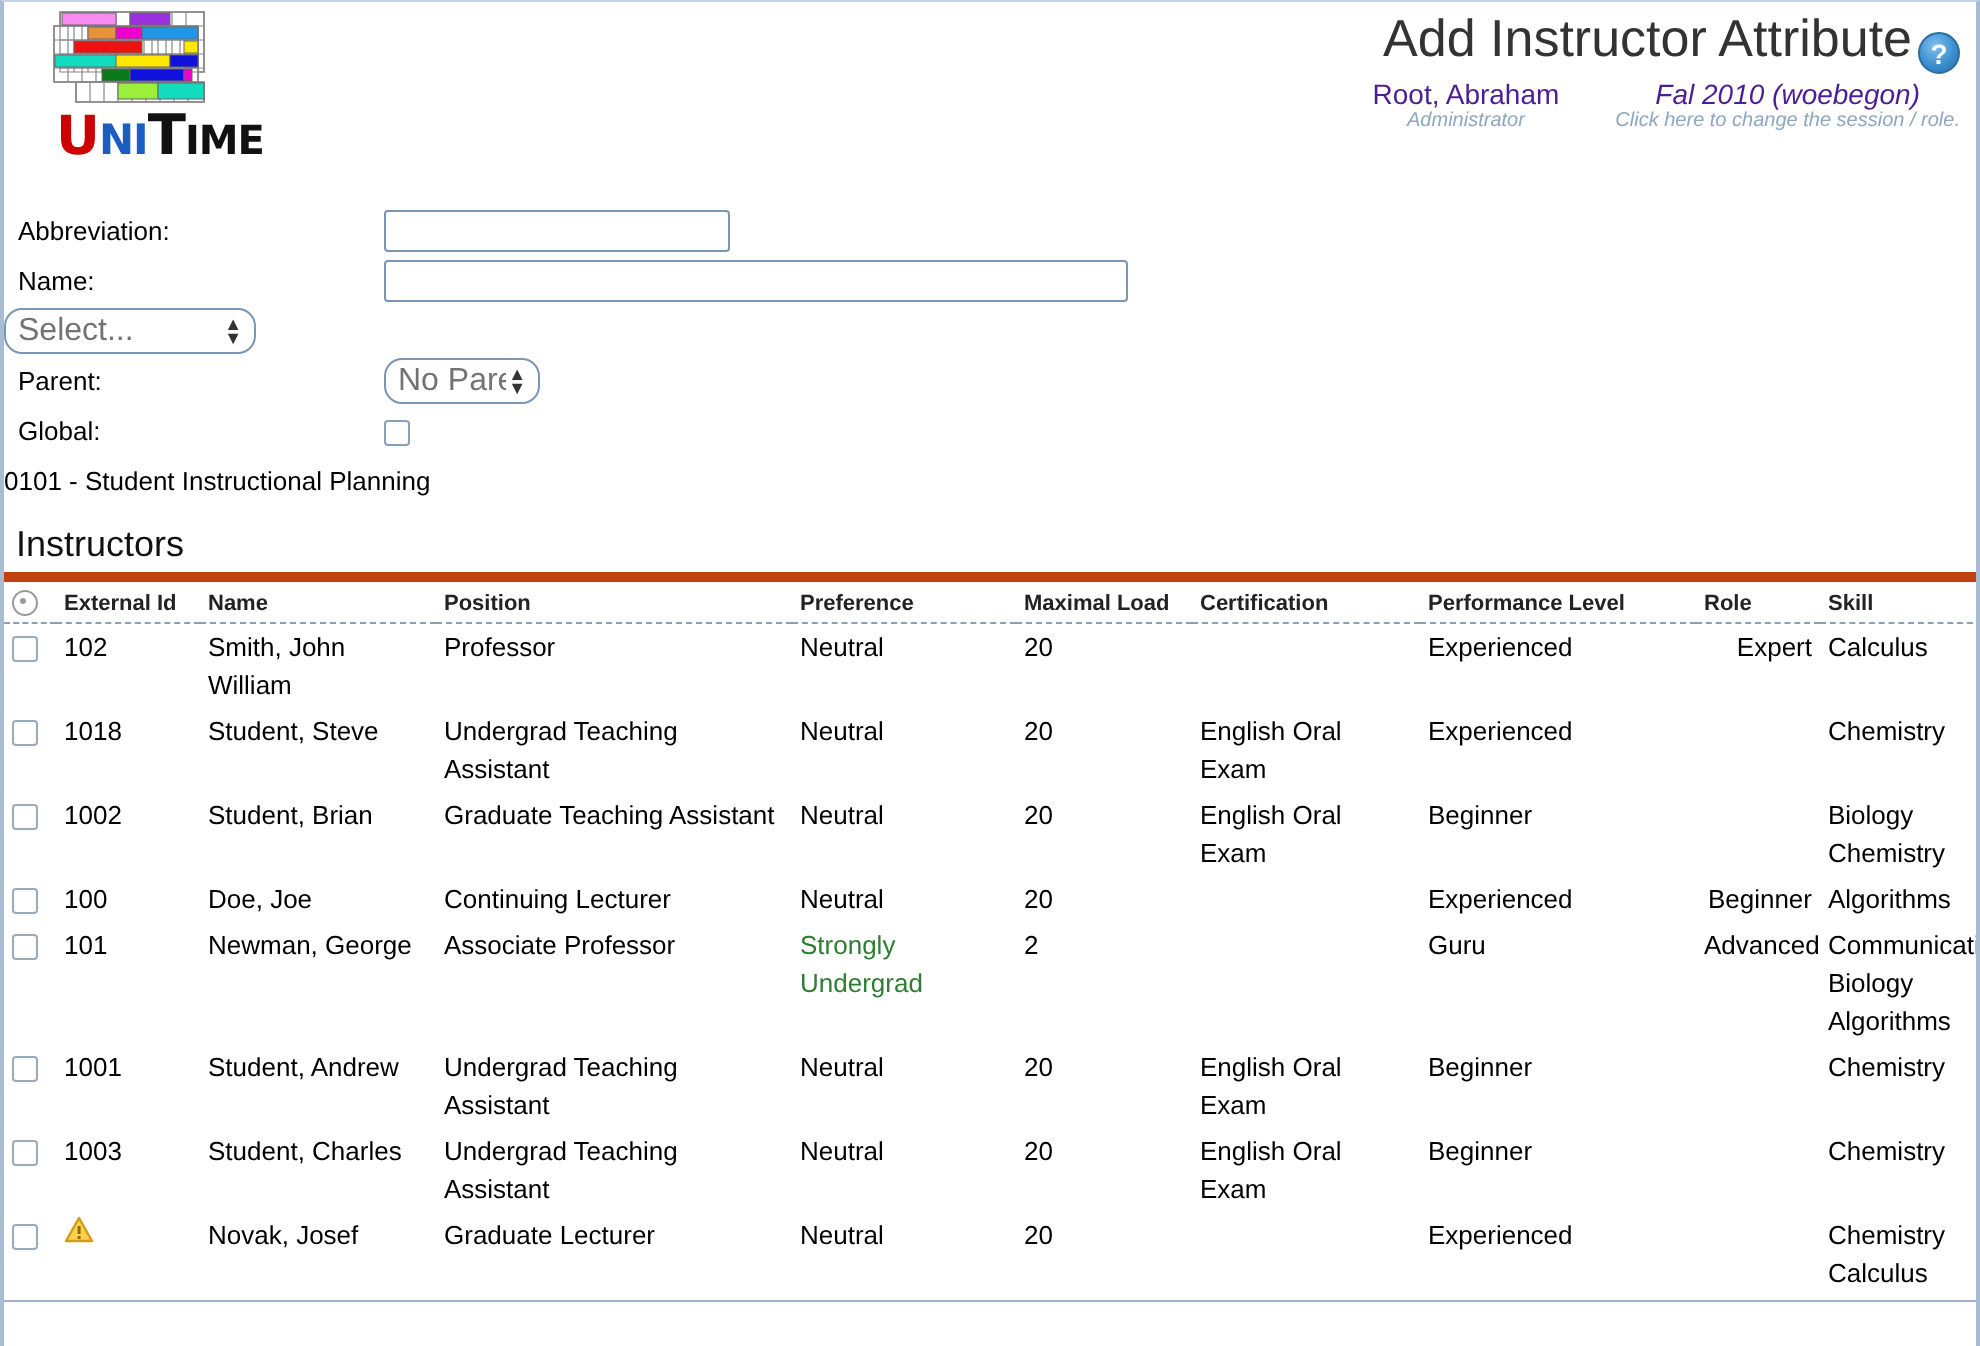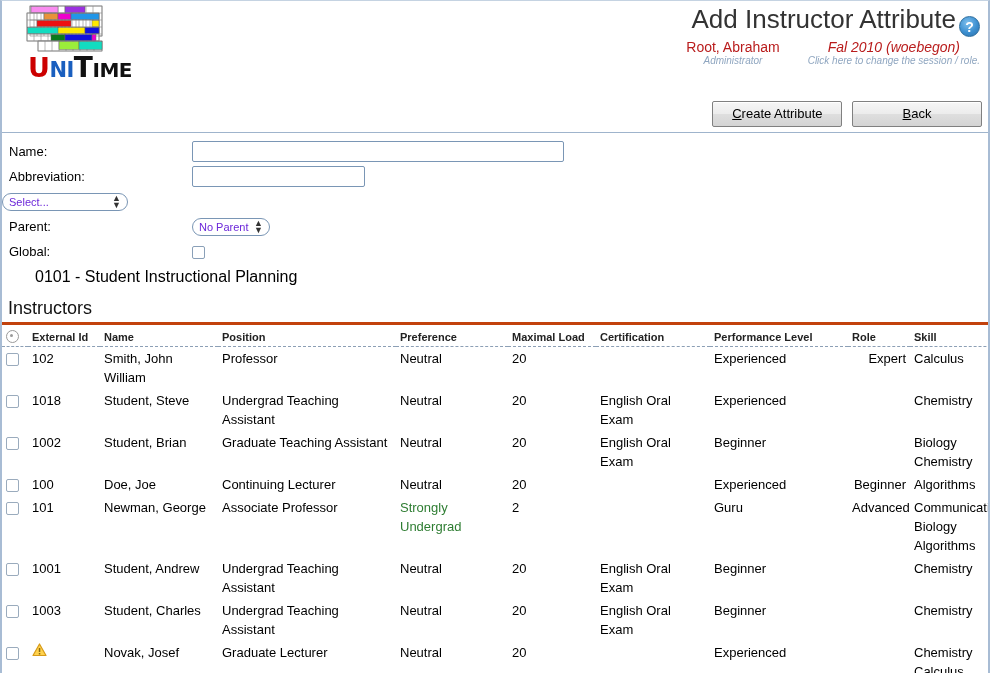--- a/index.html
+++ b/index.html
@@ -87,21 +87,21 @@
   }
   .user-cell, .session-cell {
     display: inline-block;
     vertical-align: top;
     text-align: center;
     color: #2a4d73;
   }
   .user-cell { margin-right: 28px; }
   .cell-main {
     font-size: 14px;
-    color: #b91c1c;
+    color: #4c1d95;
     line-height: 16px;
     white-space: nowrap;
   }
   .cell-sub {
     font-size: 10px;
     font-style: italic;
     color: #8fa6c0;
     line-height: 12px;
     white-space: nowrap;
   }
@@ -154,26 +154,26 @@
     border-radius: 2px;
     background: #ffffff;
     color: #000;
     box-sizing: border-box;
     outline: none;
   }
   .tinput.abbrev { width: 173px; }
   .tinput.name { width: 372px; }
   .uselect {
     font-family: "Liberation Sans", sans-serif;
-    font-size: 11px;
+    font-size: 16px;
     padding: 2px 18px 2px 6px;
     border: 1px solid #7a96b5;
     border-radius: 9px;
     background: #ffffff;
-    color: #6d28d9;
+    color: #737373;
     -webkit-appearance: none;
     appearance: none;
     outline: none;
     cursor: pointer;
   }
   .select-wrap { position: relative; display: inline-block; }
   .select-wrap .arrows {
     position: absolute;
     right: 7px;
     top: 50%;
@@ -190,28 +190,28 @@
     width: 13px;
     height: 13px;
     border: 1px solid #8aa0b8;
     border-radius: 2px;
     background: #fff;
     display: inline-block;
     vertical-align: middle;
     cursor: pointer;
     box-sizing: border-box;
   }
-  .dept-text { font-size: 16px; margin-left: 33px; }
+  .dept-text { font-size: 13px; }
 
   
   .section-title {
     font-size: 18px;
     color: #111111;
     padding: 5px 0 3px 6px;
-    border-bottom: 3px solid #c2410c;
+    border-bottom: 5px solid #c2410c;
   }
 
   
   table.itable {
     width: 100%;
     border-collapse: collapse;
     table-layout: fixed;
     font-size: 13px;
   }
   table.itable th {
@@ -326,38 +326,34 @@
       <div class="user-cell">
         <div class="cell-main">Root, Abraham</div>
         <div class="cell-sub">Administrator</div>
       </div><div class="session-cell">
         <div class="cell-main">Fal 2010 (woebegon)</div>
         <div class="cell-sub">Click here to change the session / role.</div>
       </div>
     </div>
   </div>
 
-  <div class="btn-bar">
-    <span class="ubtn"><u>C</u><span>reate Attribute</span></span>
-    <span class="ubtn"><u>B</u><span>ack</span></span>
-  </div>
 
   <div class="form-area">
+
+    <div class="frow">
+      <div class="flabel">Abbreviation:</div>
+      <div class="fvalue">
+        <input class="tinput abbrev" type="text" value="" style="">
+      </div>
+    </div>
 
     <div class="frow">
       <div class="flabel">Name:</div>
       <div class="fvalue">
         <input class="tinput name" type="text" value="" style="">
-      </div>
-    </div>
-
-    <div class="frow">
-      <div class="flabel">Abbreviation:</div>
-      <div class="fvalue">
-        <input class="tinput abbrev" type="text" value="" style="">
       </div>
     </div>
 
     <div class="frow">
       <div class="fvalue">
         <span class="select-wrap">
           <select class="uselect type">
             <option>Select...</option>
           </select>
           <span class="arrows">▲<br>▼</span>

